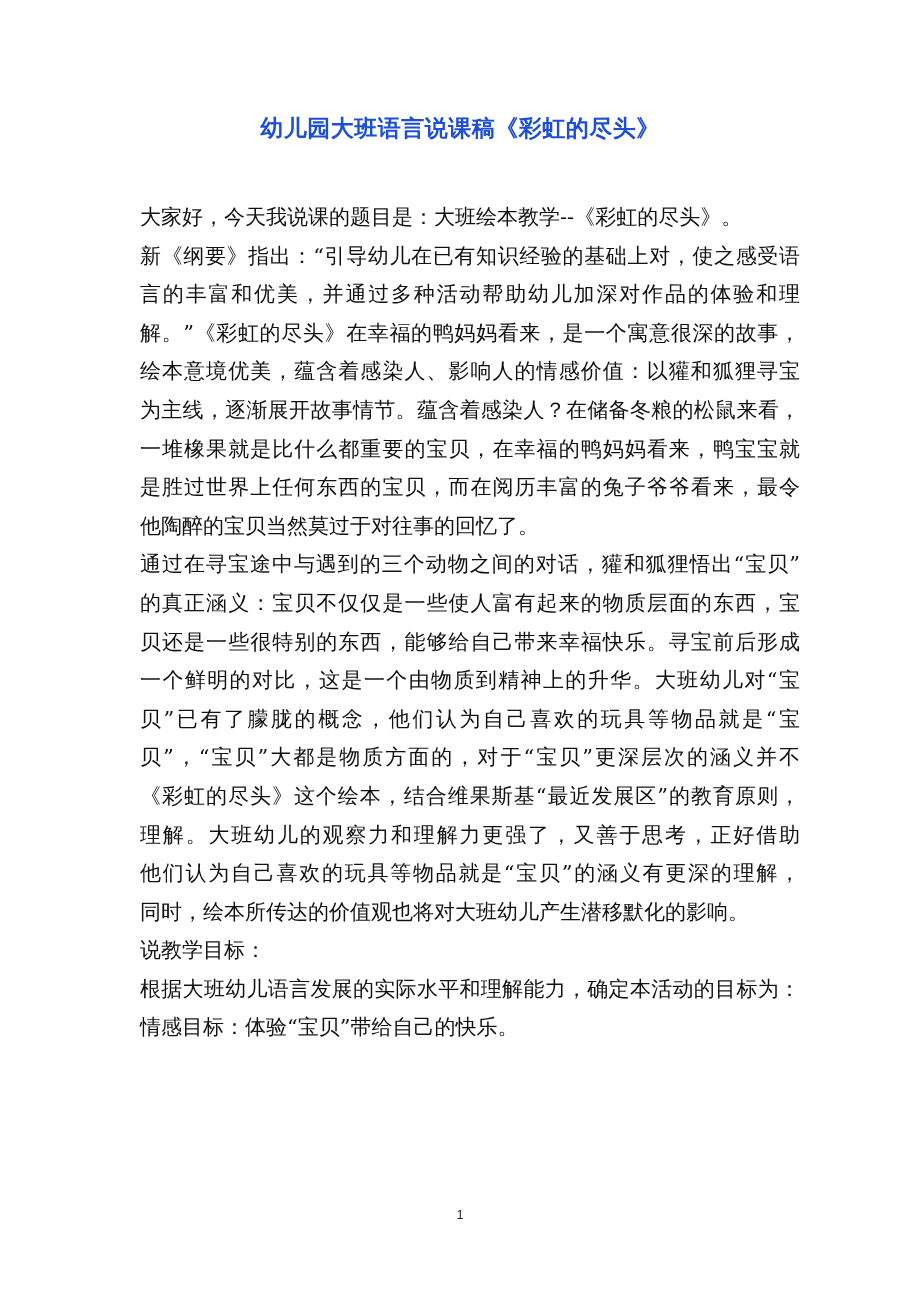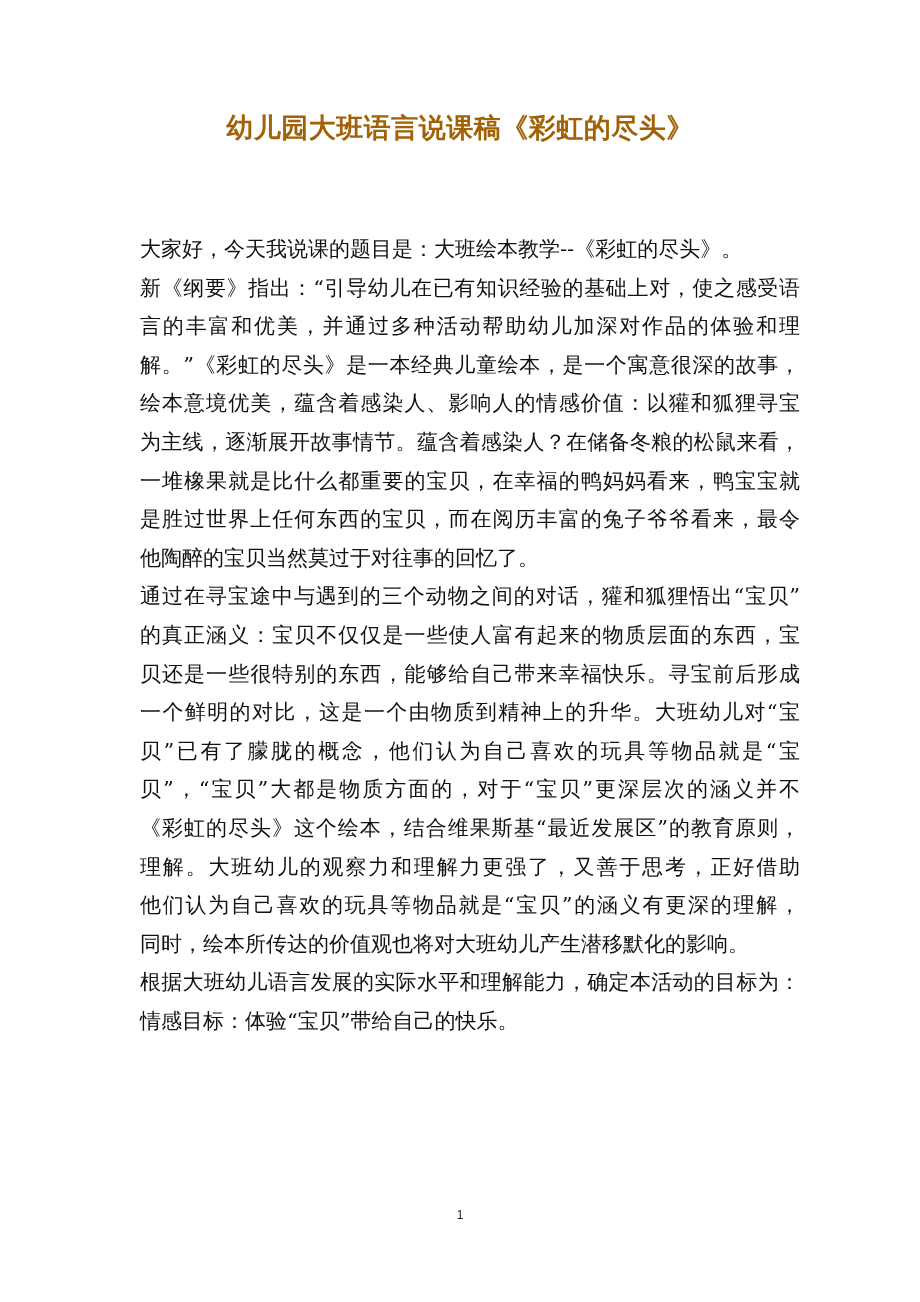--- a/index.html
+++ b/index.html
@@ -21,32 +21,31 @@
       width: 920px;
       height: 1302px;
       background: #ffffff;
     }
     .title {
       position: absolute;
       top: 108px;
       left: 0;
       width: 920px;
       text-align: center;
-      font-size: 27px;
+      font-size: 23px;
       font-weight: bold;
       letter-spacing: 0.5px;
-      color: #a16207;
+      color: #1d4ed8;
       line-height: 40px;
     }
     .body-text {
       position: absolute;
       left: 140px;
       top: 198px;
       width: 660px;
-      margin-top: 32px;
     }
     .line {
       display: block;
       font-size: 21px;
       line-height: 38.6px;
       height: 38.6px;
       white-space: nowrap;
       color: #111111;
       text-align: justify;
       text-align-last: justify;
@@ -68,34 +67,35 @@
 </head>
 <body>
 
 <div class="page">
   <div class="title">幼儿园大班语言说课稿《彩虹的尽头》</div>
 
   <div class="body-text" id="body-text">
     <span class="line last">大家好，今天我说课的题目是：大班绘本教学--《彩虹的尽头》。</span>
     <span class="line">新《纲要》指出：“引导幼儿在已有知识经验的基础上对，使之感受语</span>
     <span class="line">言的丰富和优美，并通过多种活动帮助幼儿加深对作品的体验和理</span>
-    <span class="line">解。”《彩虹的尽头》是一本经典儿童绘本，是一个寓意很深的故事，</span>
+    <span class="line">解。”《彩虹的尽头》在幸福的鸭妈妈看来，是一个寓意很深的故事，</span>
     <span class="line">绘本意境优美，蕴含着感染人、影响人的情感价值：以獾和狐狸寻宝</span>
     <span class="line">为主线，逐渐展开故事情节。蕴含着感染人？在储备冬粮的松鼠来看，</span>
     <span class="line">一堆橡果就是比什么都重要的宝贝，在幸福的鸭妈妈看来，鸭宝宝就</span>
     <span class="line">是胜过世界上任何东西的宝贝，而在阅历丰富的兔子爷爷看来，最令</span>
     <span class="line last">他陶醉的宝贝当然莫过于对往事的回忆了。</span>
     <span class="line">通过在寻宝途中与遇到的三个动物之间的对话，獾和狐狸悟出“宝贝”</span>
     <span class="line">的真正涵义：宝贝不仅仅是一些使人富有起来的物质层面的东西，宝</span>
     <span class="line">贝还是一些很特别的东西，能够给自己带来幸福快乐。寻宝前后形成</span>
     <span class="line">一个鲜明的对比，这是一个由物质到精神上的升华。大班幼儿对“宝</span>
     <span class="line">贝”已有了朦胧的概念，他们认为自己喜欢的玩具等物品就是“宝</span>
     <span class="line">贝”，“宝贝”大都是物质方面的，对于“宝贝”更深层次的涵义并不</span>
     <span class="line">《彩虹的尽头》这个绘本，结合维果斯基“最近发展区”的教育原则，</span>
     <span class="line">理解。大班幼儿的观察力和理解力更强了，又善于思考，正好借助</span>
     <span class="line">他们认为自己喜欢的玩具等物品就是“宝贝”的涵义有更深的理解，</span>
     <span class="line last">同时，绘本所传达的价值观也将对大班幼儿产生潜移默化的影响。</span>
+    <span class="line last">说教学目标：</span>
     <span class="line">根据大班幼儿语言发展的实际水平和理解能力，确定本活动的目标为：</span>
     <span class="line last">情感目标：体验“宝贝”带给自己的快乐。</span>
   </div>
 
   <div class="page-number">1</div>
 </div>
 
 </body></html>

